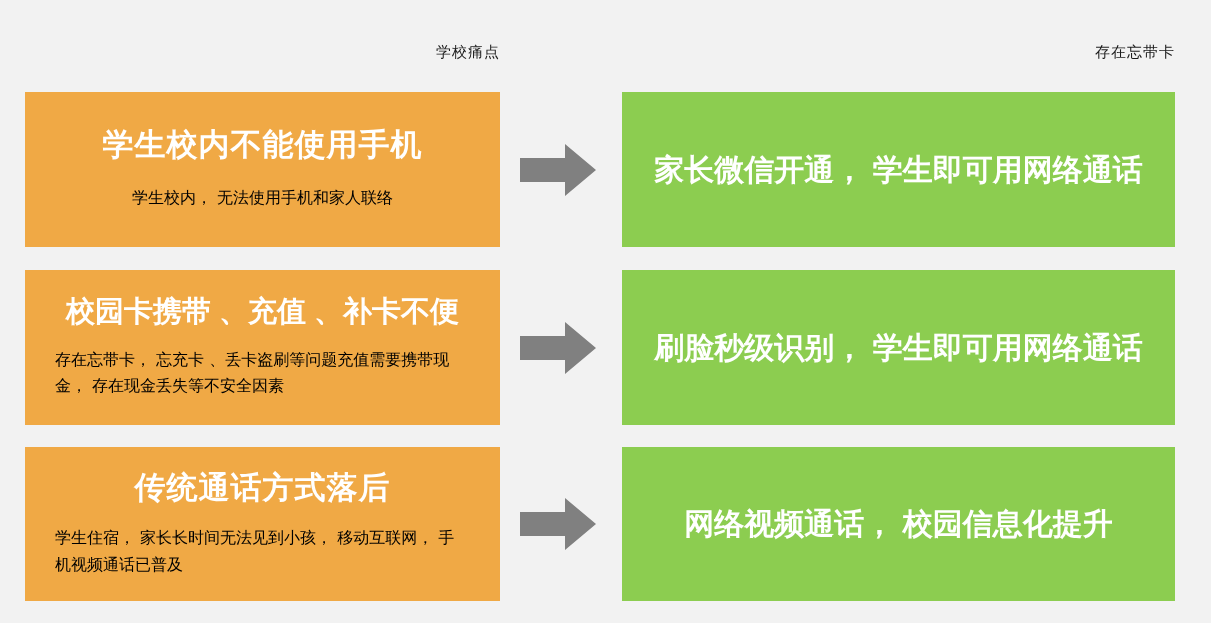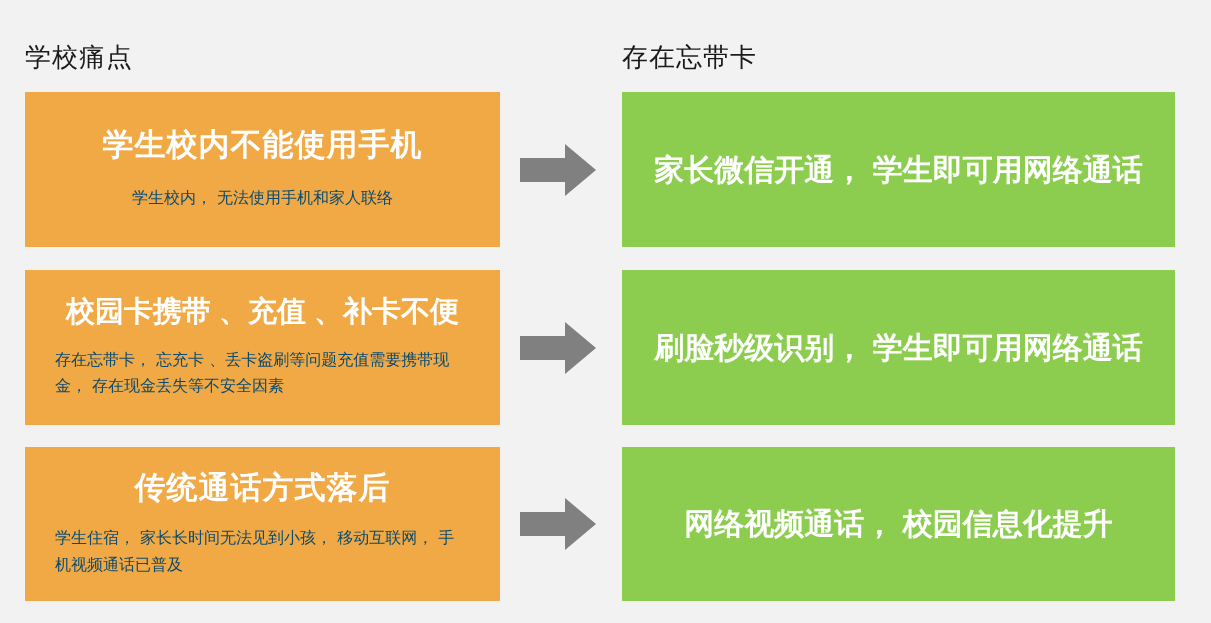--- a/index.html
+++ b/index.html
@@ -18,26 +18,26 @@
     position: relative;
     width: 1211px;
     height: 623px;
     background: #f2f2f2;
   }
 
   
   .col-header {
     position: absolute;
     font-family: "Liberation Sans", sans-serif;
-    font-size: 26px;
+    font-size: 15px;
     font-weight: 400;
     color: #1a1a1a;
     letter-spacing: 1px;
     white-space: nowrap;
-    text-align: left;
+    text-align: right;
     line-height: 1;
   }
   .col-header.left  { left: 25px;  width: 475px; top: 44px; }
   .col-header.right { left: 622px; width: 553px; top: 44px; }
 
   
   .row {
     position: absolute;
     left: 0;
     width: 1211px;
@@ -68,21 +68,21 @@
     line-height: 1.15;
     letter-spacing: 1px;
     text-align: center;
     white-space: nowrap;
   }
   .pain-card.tight .pain-title {
     font-size: 29px;
     letter-spacing: 0px;
   }
   .pain-desc {
-    color: #0c4a6e;
+    color: #000000;
     font-family: "DejaVu Serif", "Liberation Serif", serif;
     font-weight: 400;
     font-size: 16px;
     line-height: 1.65;
     text-align: left;
     width: 415px;
   }
   .pain-desc.center { text-align: center; }
 
   

